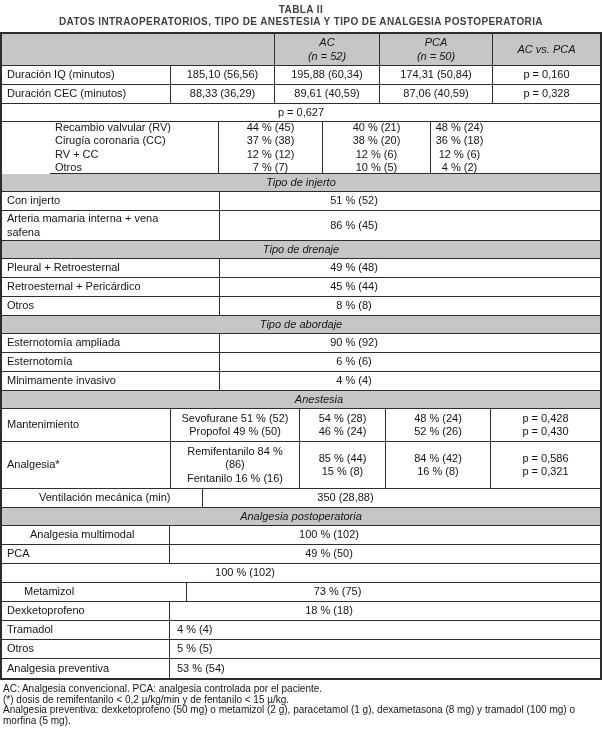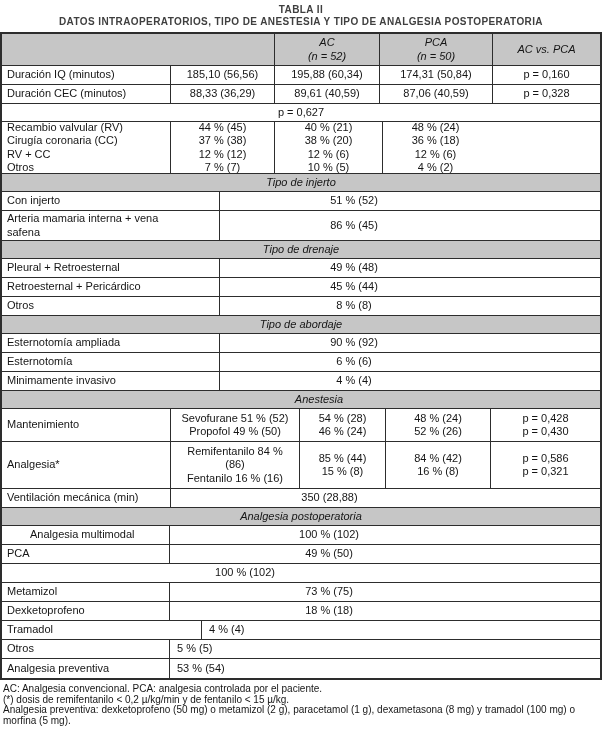--- a/index.html
+++ b/index.html
@@ -102,21 +102,21 @@
     <div class="row" style="height: 19px;">
       <div class="cell l" style="flex: 0 0 168px; width: 168px;">Duración CEC (minutos)</div>
       <div class="cell" style="flex: 0 0 104px; width: 104px;">88,33 (36,29)</div>
       <div class="cell" style="flex: 0 0 105px; width: 105px;">89,61 (40,59)</div>
       <div class="cell" style="flex: 0 0 113px; width: 113px;">87,06 (40,59)</div>
       <div class="cell" style="flex: 1 1 auto;">p = 0,328</div>
     </div>
     <div class="row" style="height: 18px;">
       <div class="cell" style="flex: 1 1 auto;">p = 0,627</div>
     </div>
-    <div class="row" style="height: 52px;">
+    <div class="row" style="height: 52px; margin-left: 48px;">
       <div class="cell l" style="flex: 0 0 168px; width: 168px;">Recambio valvular (RV)
 Cirugía coronaria (CC)
 RV + CC
 Otros</div>
       <div class="cell" style="flex: 0 0 104px; width: 104px;">44 % (45)
 37 % (38)
 12 % (12)
 7 % (7)</div>
       <div class="cell" style="flex: 0 0 108px; width: 108px;">40 % (21)
 38 % (20)
@@ -188,47 +188,47 @@
       <div class="cell" style="flex: 0 0 129px; width: 129px;">Remifentanilo 84 %
 (86)
 Fentanilo 16 % (16)</div>
       <div class="cell" style="flex: 0 0 86px; width: 86px;">85 % (44)
 15 % (8)</div>
       <div class="cell" style="flex: 0 0 105px; width: 105px;">84 % (42)
 16 % (8)</div>
       <div class="cell" style="flex: 1 1 auto;">p = 0,586
 p = 0,321</div>
     </div>
-    <div class="row" style="height: 19px;">
+    <div class="row" style="height: 19px; padding-left: 32px;">
       <div class="cell l" style="flex: 0 0 168px; width: 168px;">Ventilación mecánica (min)</div>
       <div class="cell cl" style="flex: 1 1 auto;">350 (28,88)</div>
     </div>
     <div class="row" style="height: 18px;">
       <div class="cell g" style="flex: 1 1 auto;">Analgesia postoperatoria</div>
     </div>
     <div class="row" style="height: 19px;">
       <div class="cell l" style="flex: 0 0 167px; width: 167px; padding-left: 28px;">Analgesia multimodal</div>
       <div class="cell cl" style="flex: 1 1 auto;">100 % (102)</div>
     </div>
     <div class="row" style="height: 19px;">
       <div class="cell l" style="flex: 0 0 167px; width: 167px;">PCA</div>
       <div class="cell cl" style="flex: 1 1 auto;">49 % (50)</div>
     </div>
     <div class="row" style="height: 19px;">
       <div class="cell cl" style="flex: 1 1 auto;">100 % (102)</div>
     </div>
-    <div class="row" style="height: 19px;">
+    <div class="row" style="height: 19px; padding-left: 17px;">
       <div class="cell l" style="flex: 0 0 167px; width: 167px;">Metamizol</div>
       <div class="cell cl" style="flex: 1 1 auto;">73 % (75)</div>
     </div>
     <div class="row" style="height: 19px;">
       <div class="cell l" style="flex: 0 0 167px; width: 167px;">Dexketoprofeno</div>
       <div class="cell cl" style="flex: 1 1 auto;">18 % (18)</div>
     </div>
-    <div class="row" style="height: 19px; gap: 32px;">
+    <div class="row" style="height: 19px;">
       <div class="cell l" style="flex: 0 0 167px; width: 167px;">Tramadol</div>
       <div class="cell vl" style="flex: 1 1 auto;">4 % (4)</div>
     </div>
     <div class="row" style="height: 19px;">
       <div class="cell l" style="flex: 0 0 167px; width: 167px;">Otros</div>
       <div class="cell vl" style="flex: 1 1 auto;">5 % (5)</div>
     </div>
     <div class="row" style="height: 19px;">
       <div class="cell l" style="flex: 0 0 167px; width: 167px;">Analgesia preventiva</div>
       <div class="cell vl" style="flex: 1 1 auto; text-align: right;">53 % (54)</div>

